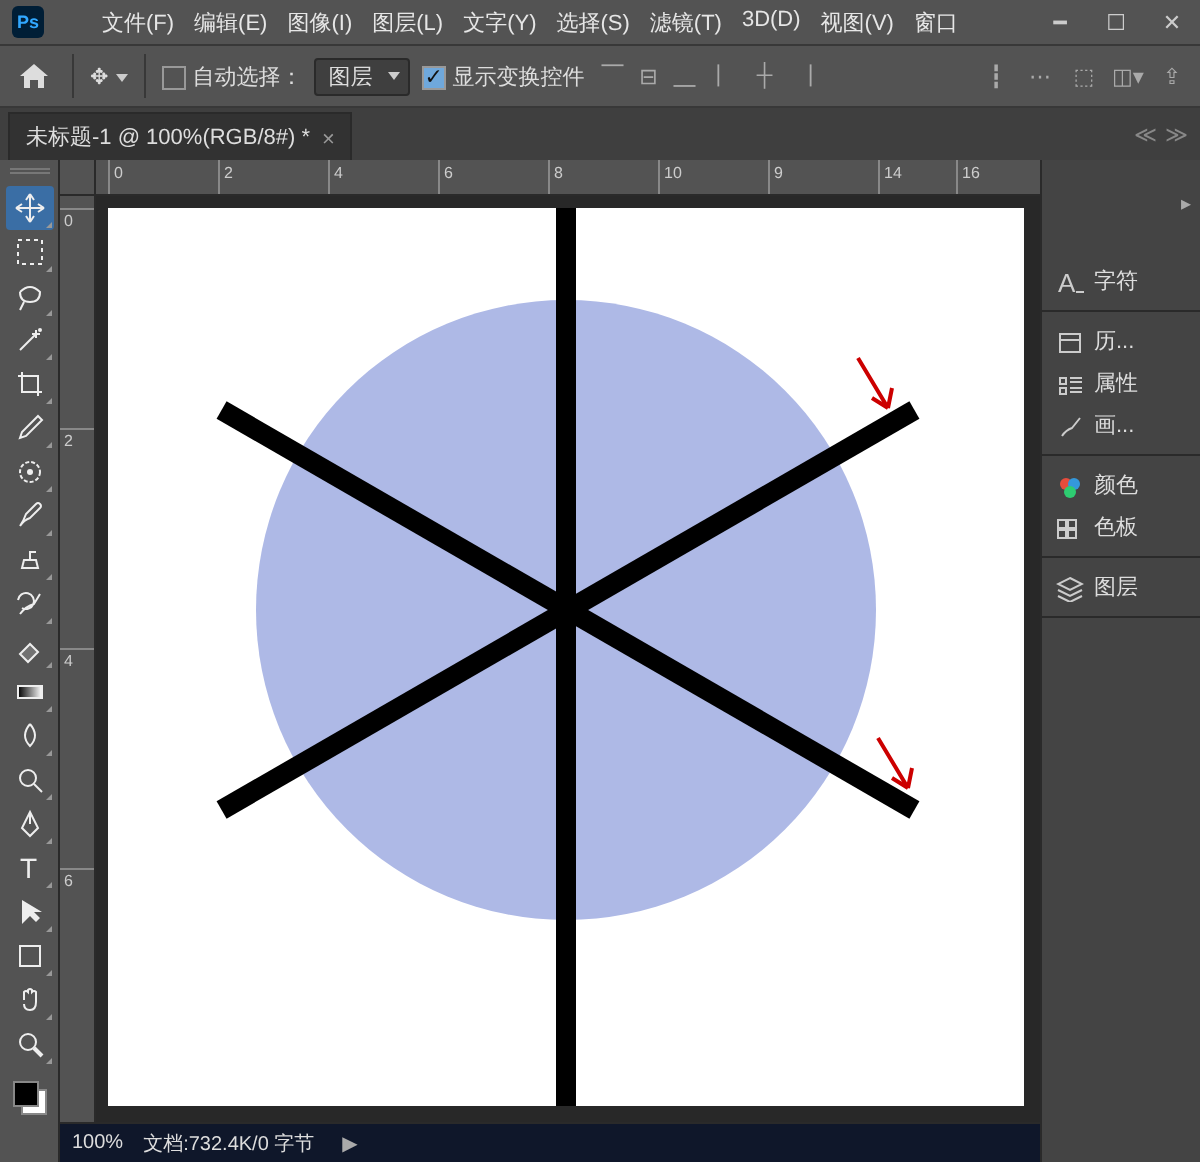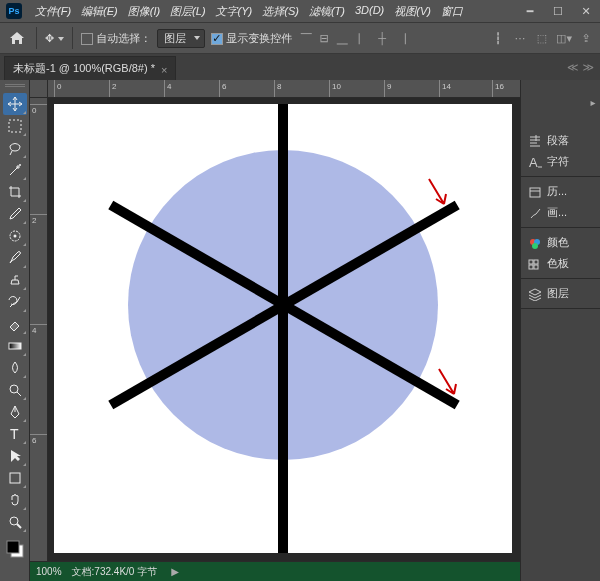--- a/index.html
+++ b/index.html
@@ -1,19 +1,19 @@
 <!DOCTYPE html>
 <html><head>
 <meta charset="utf-8">
 <style>
 *{margin:0;padding:0;box-sizing:border-box;font-family:"Microsoft YaHei",sans-serif;-webkit-user-select:none;user-select:none}
 html,body{width:600px;height:581px;background:#535353;overflow:hidden}
 .app{display:flex;flex-direction:column;width:600px;height:581px;background:#535353}
 .menubar{height:22px;background:#535353;display:flex;align-items:center;padding-left:6px;font-size:11px;color:#e6e6e6}
-.menubar .pslogo{width:16px;height:16px;background:#001e36;border-radius:3px;display:flex;align-items:center;justify-content:center;margin-right:8px}
+.menubar .pslogo{width:16px;height:16px;background:#001e36;border-radius:3px;display:flex;align-items:center;justify-content:center;margin-right:24px}
 .menubar .pslogo span{color:#31a8ff;font-weight:bold;font-size:9px}
 .menubar .mitem{padding:0 5px;cursor:default;white-space:nowrap}
 .menubar .winctl{margin-left:auto;display:flex}
 .menubar .winctl div{width:28px;height:22px;display:flex;align-items:center;justify-content:center;color:#ccc}
 .optbar{height:32px;background:#535353;border-top:1px solid #383838;border-bottom:1px solid #383838;display:flex;align-items:center;padding:0 6px;font-size:11px;color:#ddd;gap:6px}
 .optbar .homebtn{width:22px;height:22px;display:flex;align-items:center;justify-content:center}
 .optbar .sep{width:1px;height:22px;background:#383838;margin:0 2px}
 .optbar .sel{background:#3f3f3f;border:1px solid #2a2a2a;padding:1px 18px 1px 6px;position:relative;border-radius:2px}
 .optbar .sel::after{content:"";position:absolute;right:4px;top:6px;border-left:3px solid transparent;border-right:3px solid transparent;border-top:4px solid #ccc}
 .optbar .cbx{width:12px;height:12px;border:1px solid #999;display:inline-block;vertical-align:middle;margin-right:3px;position:relative}
@@ -43,39 +43,39 @@
 .vruler{width:18px;background:#535353;border-right:1px solid #2a2a2a;position:relative;overflow:hidden;font-size:8px;color:#ccc}
 .vruler .tk{position:absolute;left:0;width:18px;border-top:1px solid #888}
 .vruler .tk span{position:absolute;left:2px;top:1px}
 .canvas{flex:1;background:#282828;position:relative;overflow:hidden}
 .paper{position:absolute;top:6px;left:6px;right:8px;bottom:8px;background:#fff}
 .paper .circ{position:absolute;top:46px;left:74px;width:310px;height:310px;border-radius:50%;background:#aeb9e6}
 .paper .ln{position:absolute;background:#000}
 .paper .ln.v{top:0;bottom:0;left:224px;width:10px}
 .paper .ln.d{top:196px;left:30px;width:400px;height:10px;transform-origin:center}
 .paper .arrow{position:absolute;color:#d33}
-.sb{height:20px;background:#14532d;border-top:1px solid #2a2a2a;display:flex;align-items:center;font-size:10px;color:#ddd;padding:0 6px;gap:10px}
+.sb{height:20px;background:#0f172a;border-top:1px solid #2a2a2a;display:flex;align-items:center;font-size:10px;color:#ddd;padding:0 6px;gap:10px}
 .sb .sarr{margin-left:4px;color:#aaa}
 .rightcol{width:80px;background:#444;border-left:1px solid #2a2a2a;display:flex;flex-direction:column}
 .rightcol .grp{border-bottom:1px solid #2a2a2a;padding:4px 0}
 .rightcol .pitem{display:flex;align-items:center;gap:5px;padding:3px 6px;font-size:11px;color:#ddd;cursor:default}
 .rightcol .pitem .ico{width:15px;height:14px;display:flex;align-items:center;justify-content:center;color:#ccc;flex-shrink:0}
 .rightcol .coll{width:10px;height:40px;align-self:flex-end;margin:2px 2px 4px 0;display:flex;align-items:center;justify-content:center;color:#aaa;font-size:10px}
 svg{display:block}
 </style>
 </head>
 <body>
 
 <div class="app">
 
   <div class="menubar">
     <div class="pslogo">
         <span>Ps</span>
       </div>
-    <div id="menus" style="display: flex; font-style: italic;">
+    <div id="menus" style="display: flex;">
         <div class="mitem">文件(F)</div>
         <div class="mitem">编辑(E)</div>
         <div class="mitem">图像(I)</div>
         <div class="mitem">图层(L)</div>
         <div class="mitem">文字(Y)</div>
         <div class="mitem">选择(S)</div>
         <div class="mitem">滤镜(T)</div>
         <div class="mitem">3D(D)</div>
         <div class="mitem">视图(V)</div>
         <div class="mitem">窗口</div>
@@ -411,21 +411,21 @@
             </div>
             <div class="tk" style="left: 281px;">
               <span>10</span>
             </div>
             <div class="tk" style="left: 336px;">
               <span>9</span>
             </div>
             <div class="tk" style="left: 391px; text-align: center;">
               <span>14</span>
             </div>
-            <div class="tk" style="left: 444px; text-align: right;">
+            <div class="tk" style="left: 430px; text-align: right;">
               <span>16</span>
             </div>
           </div>
       </div>
       <div class="canvasrow">
         <div class="vruler" id="vruler">
             <div class="tk" style="top: 6px;">
               <span>0</span>
             </div>
             <div class="tk" style="top: 116px;">
@@ -460,45 +460,44 @@
       </div>
     </div>
 
     <div class="rightcol">
       <div class="coll">▸</div>
       <div id="panels">
           <div class="grp">
             <div class="pitem">
               <span class="ico">
                 <svg width="14" height="14" viewBox="0 0 14 14">
-                  <path d="M2 3h10M2 6h10M2 9h7M2 12h10" stroke="#ccc"></path>
-                  <path d="M8 1v6" stroke="#ccc"></path>
-                </svg>
-              </span>
-              <span>段落</span>
-            </div>
-            <div class="pitem">
-              <span class="ico">
-                <svg width="14" height="14" viewBox="0 0 14 14">
                   <text x="1" y="12" font-size="13" fill="#ccc">A</text>
                   <path d="M10 12h4" stroke="#ccc"></path>
                 </svg>
               </span>
               <span>字符</span>
             </div>
           </div>
           <div class="grp">
             <div class="pitem">
               <span class="ico">
                 <svg width="14" height="14" viewBox="0 0 14 14">
                   <rect x="2" y="3" width="10" height="9" stroke="#ccc" fill="none"></rect>
                   <path d="M2 6h10" stroke="#ccc"></path>
                 </svg>
               </span>
               <span>历...</span>
+            </div>
+            <div class="pitem">
+              <span class="ico">
+                <svg width="14" height="14" viewBox="0 0 14 14">
+                  <path d="M2 4h3v3h-3zM7 4h6M7 6h6M2 9h3v3h-3zM7 9h6M7 11h6" stroke="#ccc" fill="none"></path>
+                </svg>
+              </span>
+              <span>属性</span>
             </div>
             <div class="pitem">
               <span class="ico">
                 <svg width="14" height="14" viewBox="0 0 14 14">
                   <path d="M3 12 Q5 9 8 8 L12 3" stroke="#ccc" fill="none"></path>
                 </svg>
               </span>
               <span>画...</span>
             </div>
           </div>

